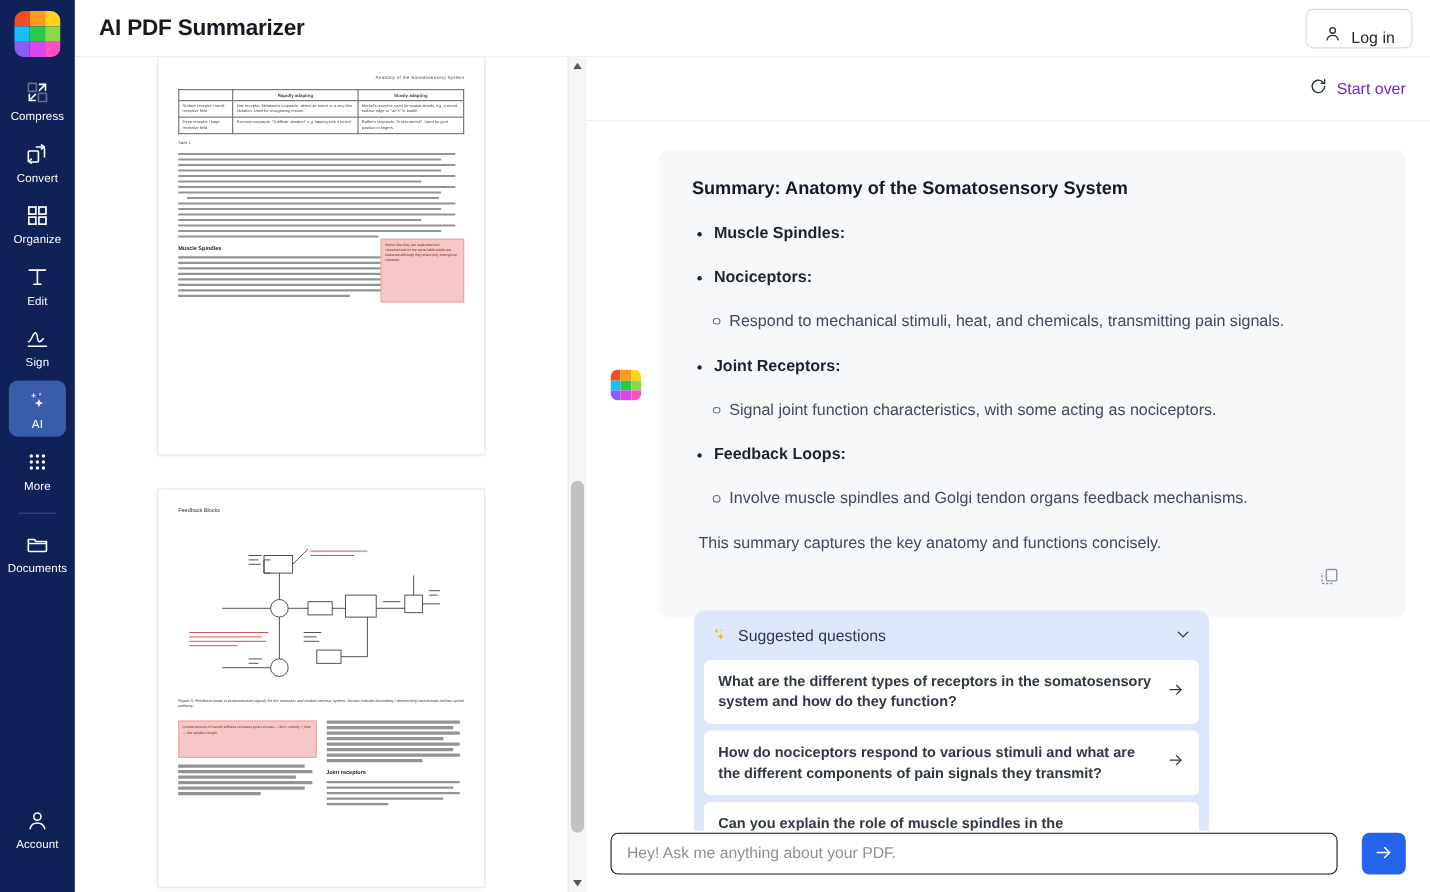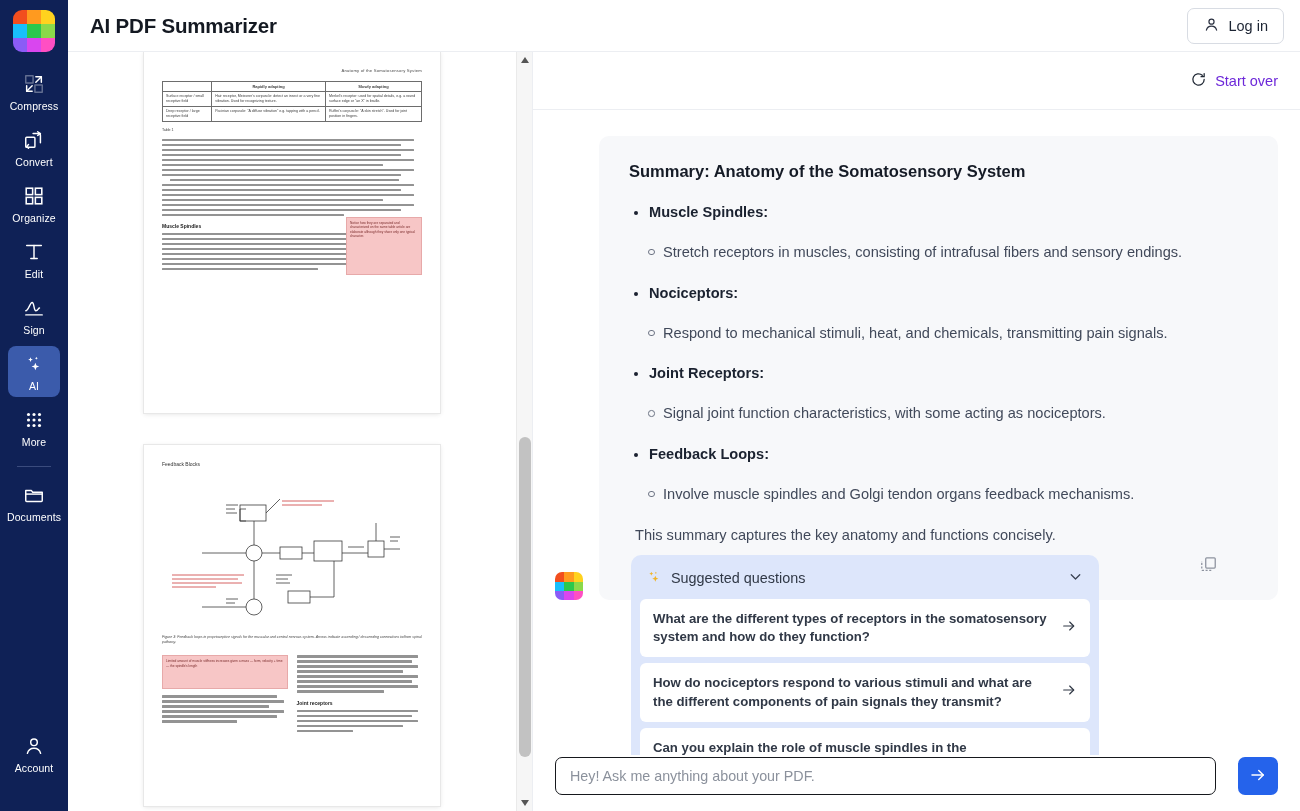--- a/index.html
+++ b/index.html
@@ -39,21 +39,21 @@
   
   .main-col { flex: 1 1 auto; display: flex; flex-direction: column; height: 811px; position: relative; }
   .topbar {
     height: 52px; flex: 0 0 52px; background: #ffffff;
     border-bottom: 1px solid #eceef2;
     display: flex; align-items: center; padding: 0 16px 0 22px;
   }
   .app-title { font-size: 20.5px; font-weight: bold; color: #141922; letter-spacing: -.2px; }
   .topbar-spacer { flex: 1 1 auto; }
   .login-btn {
-    display: flex; align-items: center; gap: 8px;
+    display: flex; align-items: flex-end; gap: 8px;
     height: 36px; padding: 0 15px; border: 1px solid #d8dce3;
     border-radius: 7px; background: #fff; cursor: pointer;
     font-size: 14.5px; color: #1c2433;
   }
 
   
   .body-split { flex: 1 1 auto; display: flex; min-height: 0; }
 
   
   .pdf-pane {
@@ -114,21 +114,21 @@
   .chat-top {
     height: 58px; flex: 0 0 58px; display: flex; align-items: center;
     justify-content: flex-end; padding-right: 22px; border-bottom: 1px solid #eceef2;
   }
   .start-over {
     display: flex; align-items: center; gap: 8px; font-size: 14.5px;
     color: #6d28d9; cursor: pointer; background: none; border: none;
     font-family: "Liberation Sans", sans-serif;
   }
   .chat-body { flex: 1 1 auto; position: relative; padding: 26px 22px 0 22px; min-height: 0; overflow: hidden; }
-  .msg-row { display: flex; gap: 16px; align-items: flex-end; }
+  .msg-row { display: flex; gap: 16px; align-items: center; }
   .msg-avatar {
     width: 28px; height: 28px; flex: 0 0 28px; border-radius: 7px; overflow: hidden;
     display: grid; grid-template-columns: repeat(3,1fr); grid-template-rows: repeat(3,1fr);
     margin-top: 4px;
   }
   .bubble {
     flex: 1 1 auto; background: #f7f8fa; border-radius: 10px;
     padding: 26px 30px 22px 30px; min-width: 0; position: relative;
   }
   .sum-title { font-size: 16.5px; font-weight: bold; color: #151b26; margin-bottom: 22px; }
@@ -503,21 +503,20 @@
               <i style="background:#8b5cf6"></i>
                 <i style="background:#d946ef"></i>
                 <i style="background:#ff4fc3"></i>
             </div>
 
             <div class="bubble">
               <div class="sum-title">Summary: Anatomy of the Somatosensory System</div>
 
               <div class="b-item">
                 <div class="b-head">Muscle Spindles:</div>
-                <div class="b-sub">Stretch receptors in muscles, consisting of intrafusal fibers and sensory endings.</div>
               </div>
               <div class="b-item">
                 <div class="b-head">Nociceptors:</div>
                 <div class="b-sub">Respond to mechanical stimuli, heat, and chemicals, transmitting pain signals.</div>
               </div>
               <div class="b-item">
                 <div class="b-head">Joint Receptors:</div>
                 <div class="b-sub">Signal joint function characteristics, with some acting as nociceptors.</div>
               </div>
               <div class="b-item">

